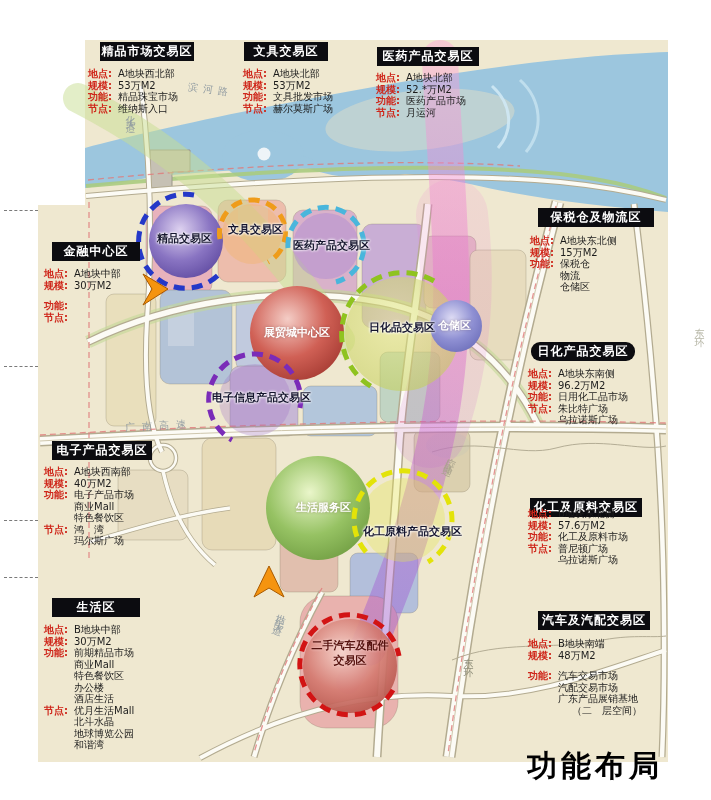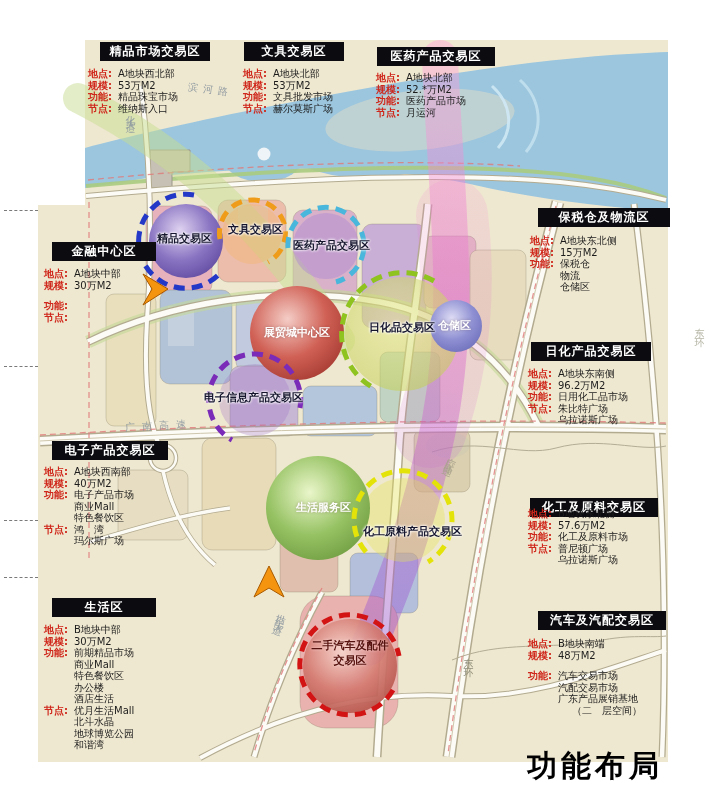--- a/index.html
+++ b/index.html
@@ -1,20 +1,20 @@
 <!DOCTYPE html>
 <html><head>
 <meta charset="utf-8">
 <style>
   html,body{margin:0;padding:0;background:#fff;}
   .canvas{position:relative;width:711px;height:800px;background:#ffffff;overflow:hidden;
           font-family:"DejaVu Sans","Liberation Sans",sans-serif;}
   svg.map{position:absolute;left:0;top:0;}
   .anno-title{position:absolute;background:#0c0c10;color:#ffffff;font-size:12px;font-weight:bold;
-              text-align:center;padding:2px 8px;letter-spacing:1px;line-height:15px;}
+              text-align:center;padding:2px 0;letter-spacing:1px;line-height:15px;}
   .anno-body{position:absolute;font-size:10px;line-height:11.5px;color:#1c1c1c;white-space:nowrap;}
   .row{display:flex;align-items:flex-start;}
   .row.gap{margin-top:9px;}
   .lbl{color:#cf271b;font-weight:bold;flex:none;width:30px;}
   .val{color:#1c1c1c;display:flex;flex-direction:column;}
   .line{display:block;}
   .hl{color:#e03010;font-weight:bold;}
   .zlabel{position:absolute;font-size:11px;font-weight:bold;color:#15152e;white-space:nowrap;
           text-shadow:0 0 3px rgba(255,255,255,.95),0 0 3px rgba(255,255,255,.95),0 0 2px rgba(255,255,255,.9);}
   .zlabel.light{color:#ffffff;text-shadow:0 0 3px rgba(60,20,20,.35);}
@@ -200,21 +200,21 @@
       <path d="M254,597 L269,566 L284,597 L269,588 Z"></path>
     </g>
   </svg>
 
   <div class="zlabel" style="left:157px;top:231px;">精品交易区</div>
   <div class="zlabel" style="left:228px;top:222px;">文具交易区</div>
   <div class="zlabel" style="left:293px;top:238px;">医药产品交易区</div>
   <div class="zlabel light" style="left:264px;top:325px;">展贸城中心区</div>
   <div class="zlabel" style="left:369px;top:320px;">日化品交易区</div>
   <div class="zlabel light" style="left:438px;top:318px;">仓储区</div>
-  <div class="zlabel" style="left:204px;top:390px;">电子信息产品交易区</div>
+  <div class="zlabel" style="left:212px;top:390px;">电子信息产品交易区</div>
   <div class="zlabel light" style="left:296px;top:500px;">生活服务区</div>
   <div class="zlabel" style="left:363px;top:524px;">化工原料产品交易区</div>
   <div class="zlabel auto-label" style="left:302px;top:638px;width:96px;">
     <span class="line">二手汽车及配件</span>
     <span class="line">交易区</span>
   </div>
 
   <div class="road-label" style="left:188px;top:83px;transform:rotate(7deg);">滨河路</div>
   <div class="road-label vert" style="left:123px;top:107px;letter-spacing:4px;">化大道</div>
   <div class="road-label" style="left:125px;top:419px;transform:rotate(-3deg);letter-spacing:7px;">广南高速</div>
@@ -389,21 +389,21 @@
     <div class="row">
         <span class="lbl">功能:</span>
       <span class="val">
         <span class="line">保税仓</span>
         <span class="line">物流</span>
         <span class="line">仓储区</span>
       </span>
       </div>
   </div>
 
-  <div class="anno-title" style="left:531px;top:342px;width:104px;">日化产品交易区</div>
+  <div class="anno-title" style="left:531px;top:342px;width:104px;border-radius:9px;">日化产品交易区</div>
   <div class="anno-body" style="left:528px;top:368px;">
     <div class="row">
         <span class="lbl">地点:</span>
         <span class="val">A地块东南侧</span>
       </div>
     <div class="row">
         <span class="lbl">规模:</span>
         <span class="val">96.2万M2</span>
       </div>
     <div class="row">

